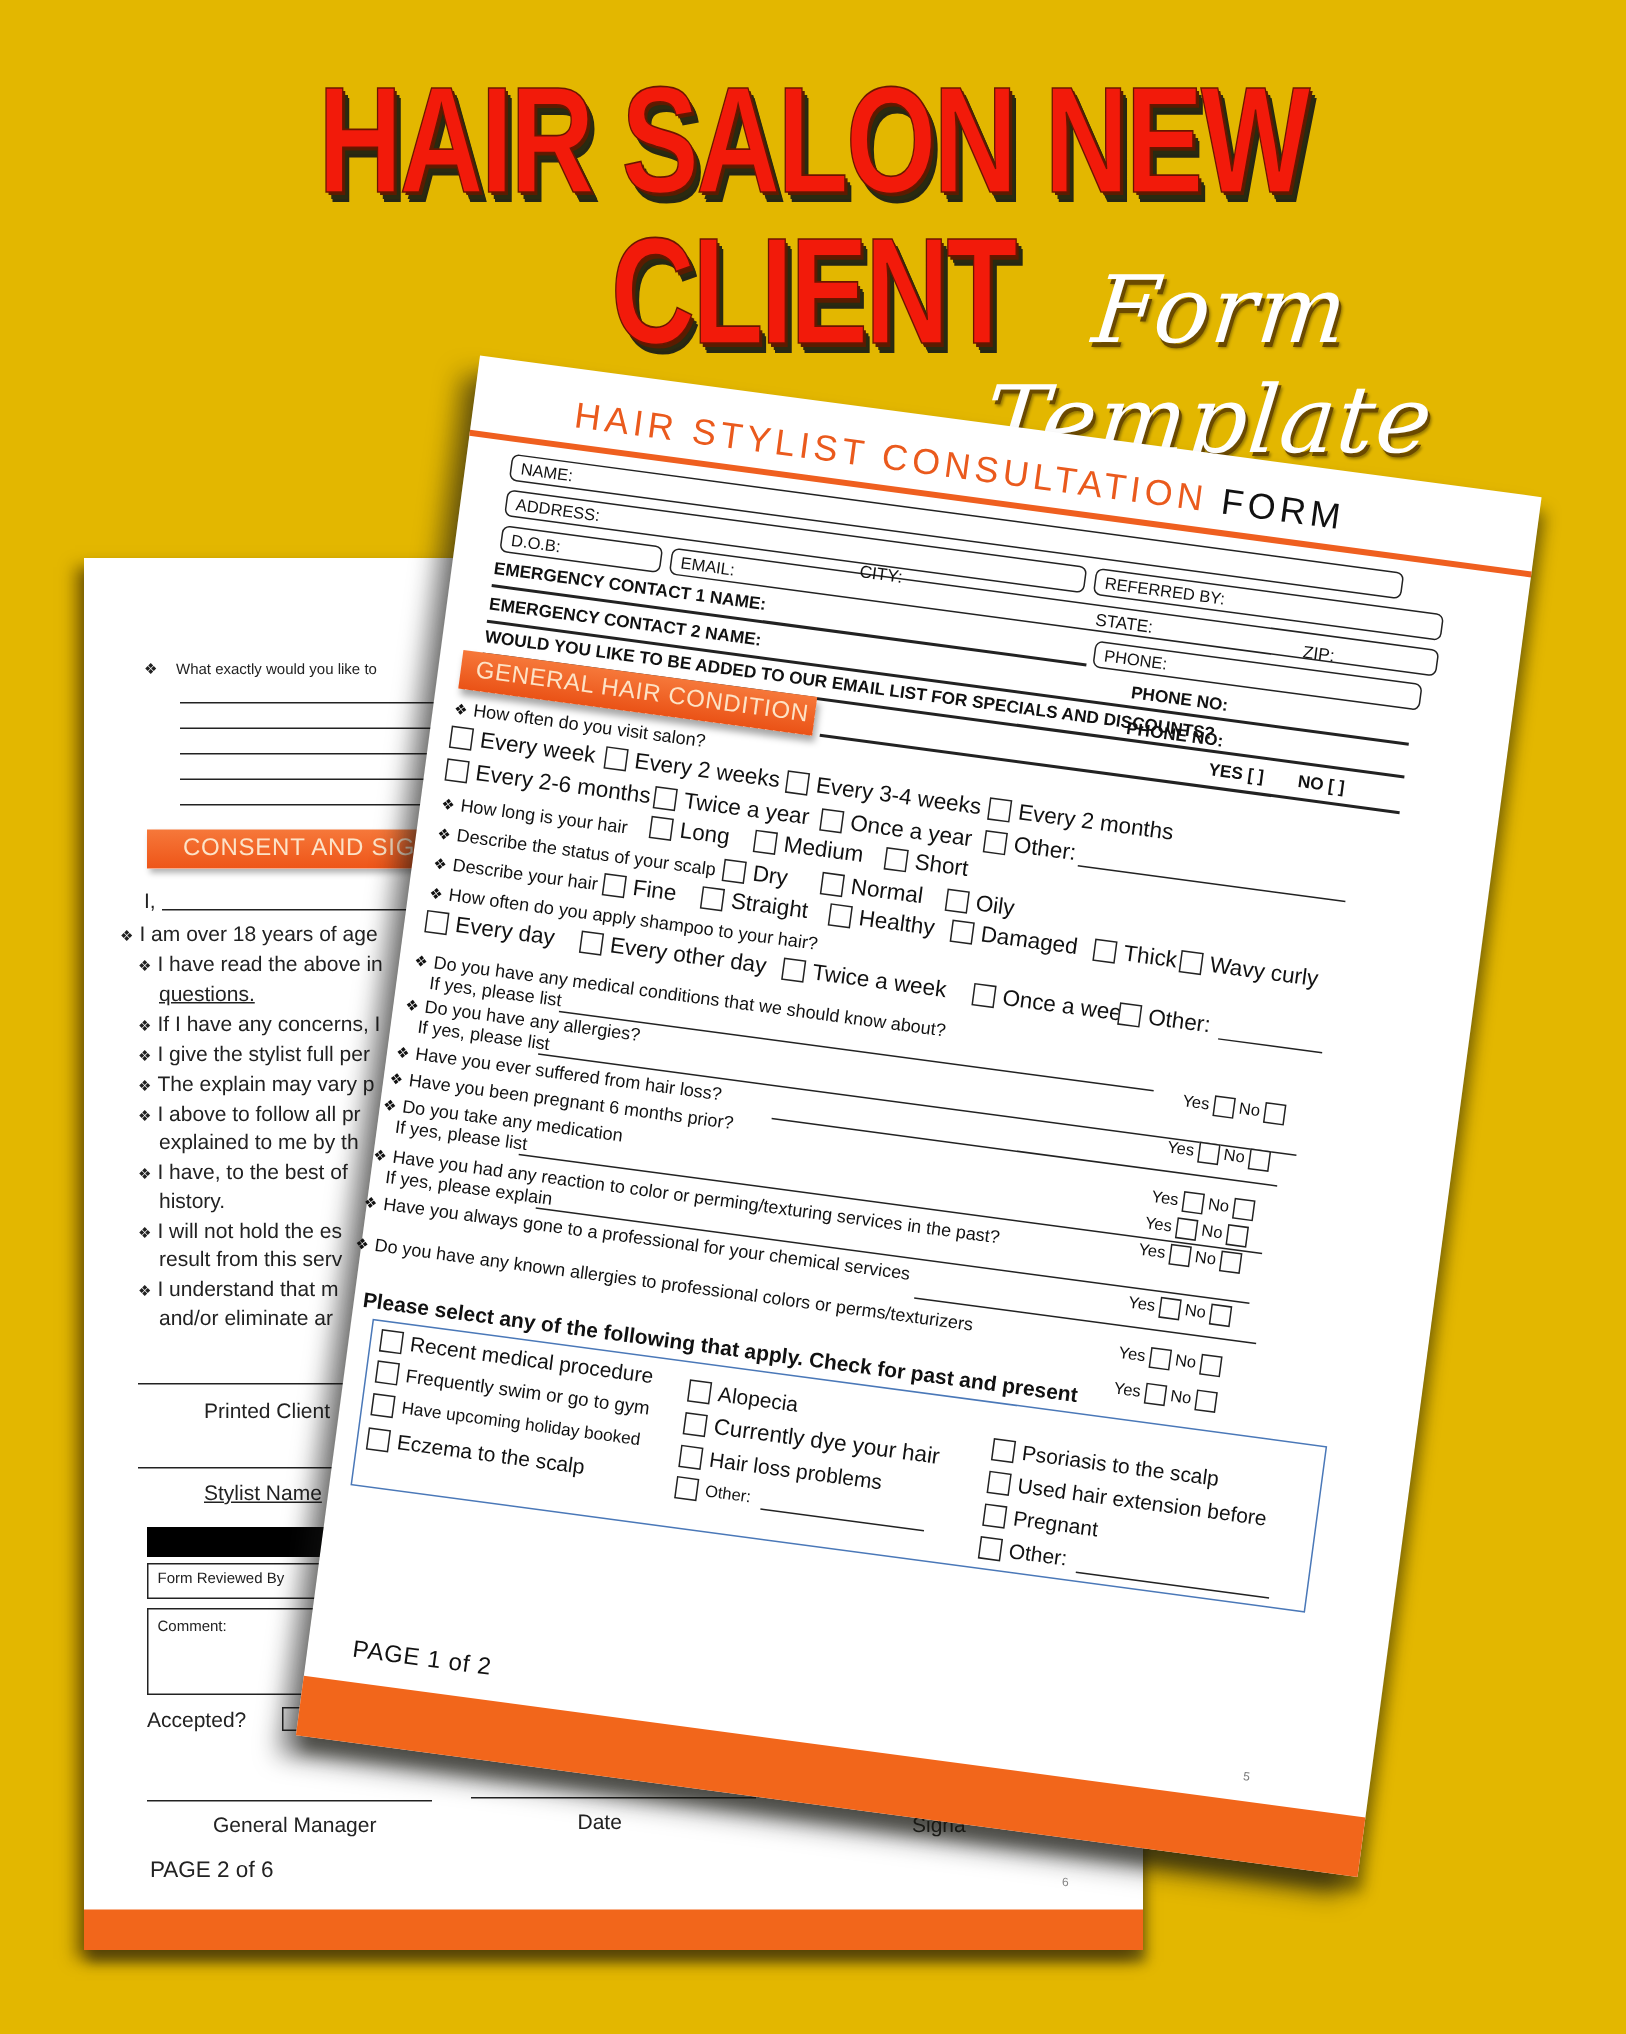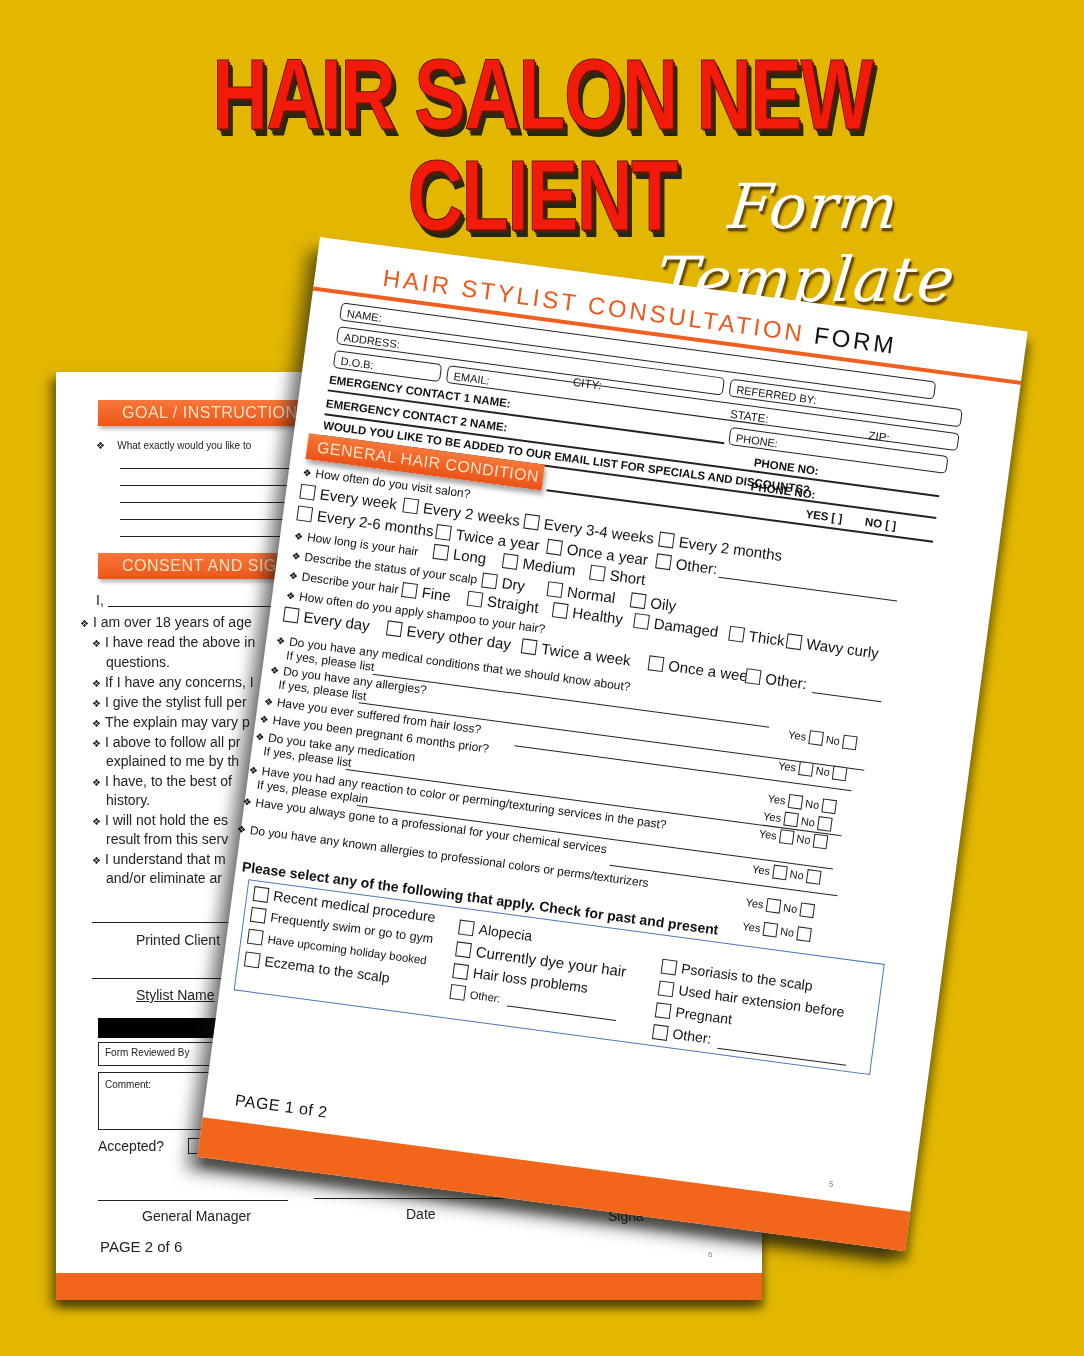--- a/index.html
+++ b/index.html
@@ -79,35 +79,34 @@
   .front .pnum { position:absolute; right:80px; bottom:52px; font-size:8px; color:#777; }
   .star::before { content:"\2756"; font-size:10px; margin-right:4px; }
 </style>
 </head>
 <body>
 
 <div class="headline">HAIR SALON NEW CLIENT</div>
 <div class="subhead">Form Template</div>
 
 <div class="back">
-  <div class="sec" style="top:28px;">GOAL / INSTRUCTION</div>
   <div class="t small" style="left:40px;top:68px;"><span class="star"></span>&nbsp;&nbsp;&nbsp;<span>What exactly would you like to</span></div>
   <div class="bl" style="left:64px;top:96px;width:180px;"></div>
   <div class="bl" style="left:64px;top:113px;width:180px;"></div>
   <div class="bl" style="left:64px;top:130px;width:180px;"></div>
   <div class="bl" style="left:64px;top:147px;width:180px;"></div>
   <div class="bl" style="left:64px;top:164px;width:180px;"></div>
 
   <div class="sec" style="top:181px;">CONSENT AND SIGN</div>
   <div class="t" style="left:40px;top:220px;">I,</div>
   <div class="bl" style="left:52px;top:234px;width:200px;"></div>
 
   <div class="t" style="left:24px;top:242px;"><span class="star"></span><span>I am over 18 years of age</span></div>
   <div class="t" style="left:36px;top:262px;"><span class="star"></span><span>I have read the above in</span></div>
-  <div class="t" style="left:50px;top:282px;">questions.</div>
+  <div class="t" style="left:50px;top:282px;text-decoration:underline;">questions.</div>
   <div class="t" style="left:36px;top:302px;"><span class="star"></span><span>If I have any concerns, I</span></div>
   <div class="t" style="left:36px;top:322px;"><span class="star"></span><span>I give the stylist full per</span></div>
   <div class="t" style="left:36px;top:342px;"><span class="star"></span><span>The explain may vary p</span></div>
   <div class="t" style="left:36px;top:362px;"><span class="star"></span><span>I above to follow all pr</span></div>
   <div class="t" style="left:50px;top:381px;">explained to me by th</div>
   <div class="t" style="left:36px;top:401px;"><span class="star"></span><span>I have, to the best of</span></div>
   <div class="t" style="left:50px;top:420px;">history.</div>
   <div class="t" style="left:36px;top:440px;"><span class="star"></span><span>I will not hold the es</span></div>
   <div class="t" style="left:50px;top:459px;">result from this serv</div>
   <div class="t" style="left:36px;top:479px;"><span class="star"></span><span>I understand that m</span></div>
@@ -124,21 +123,21 @@
   </div>
   <div class="box" style="left:42px;top:700px;width:600px;height:56px;">
     <span class="t small" style="left:6px;top:6px;">Comment:</span>
   </div>
   <div class="t" style="left:42px;top:766px;">Accepted?</div>
   <div class="cb" style="left:132px;top:766px;"></div>
 
   <div class="bl" style="left:42px;top:828px;width:190px;"></div>
   <div class="t" style="left:86px;top:836px;">General Manager</div>
   <div class="bl" style="left:258px;top:826px;width:190px;"></div>
-  <div class="t" style="left:350px;top:834px;">Date</div>
+  <div class="t" style="left:329px;top:834px;">Date</div>
   <div class="t" style="left:552px;top:836px;">Signa</div>
 
   <div class="t" style="left:44px;top:866px;font-size:15px;">PAGE 2 of 6</div>
   <div class="t" style="left:652px;top:878px;font-size:8px;color:#888;">6</div>
   <div class="band"></div>
 </div>
 
 <div class="front">
   <div class="title">
     <span class="o">HAIR STYLIST CONSULTATION</span> <span class="k">FORM</span>

